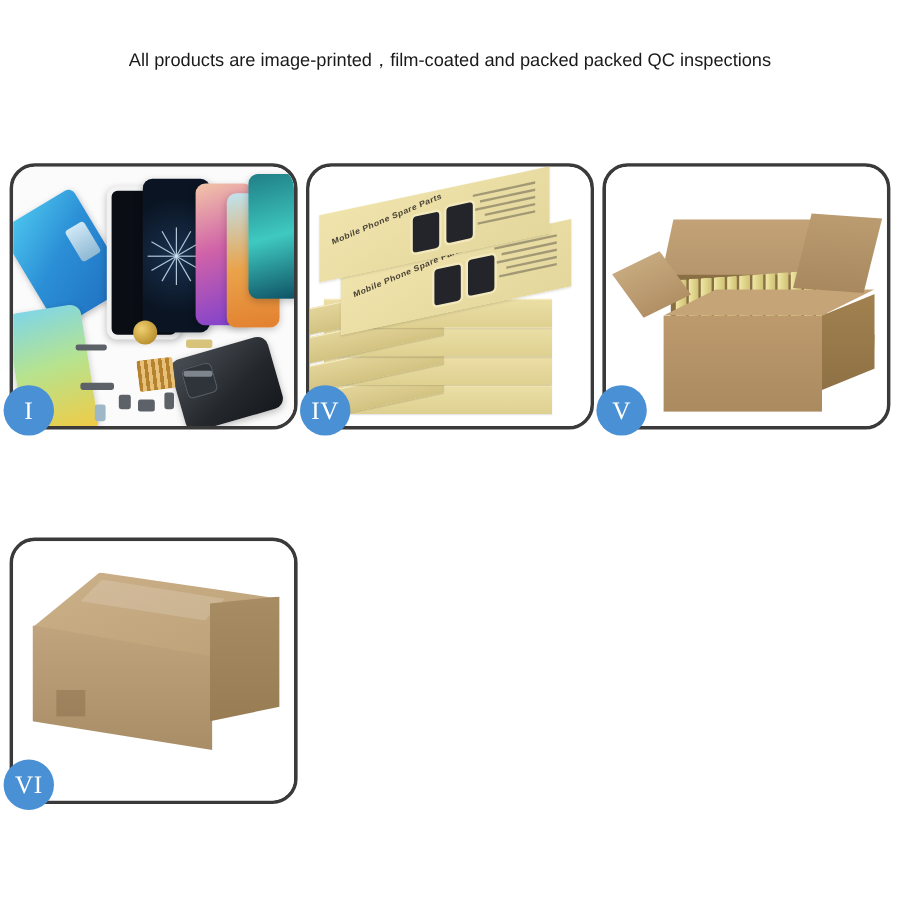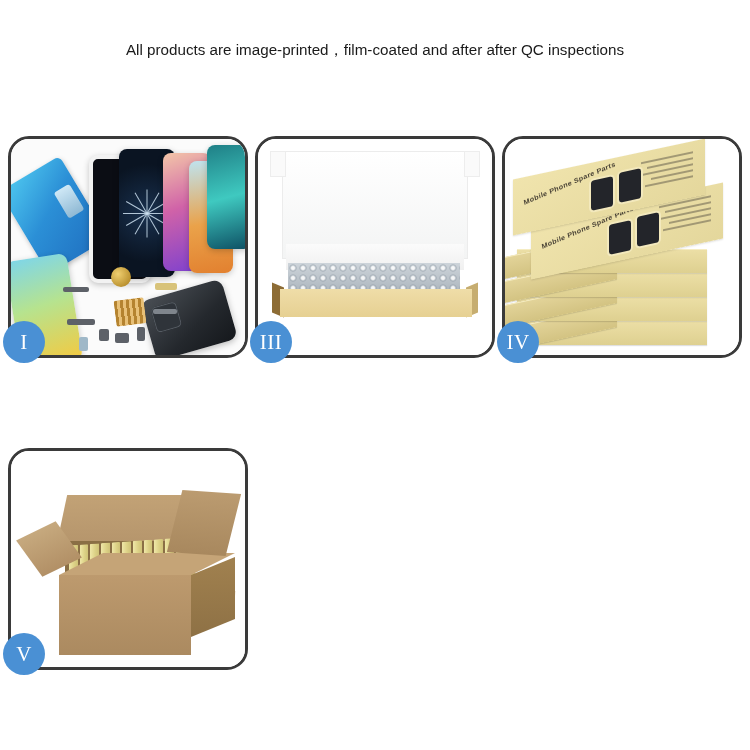--- a/index.html
+++ b/index.html
@@ -309,21 +309,21 @@
     position:absolute;left:40px;top:104px;width:26px;height:20px;
     background:rgba(120,95,60,.28);
   }
 </style>
 </head>
 <body>
 
 <div class="page">
 
   <div class="header">
-    <div class="subtitle">All products are image-printed，film-coated and after after QC inspections</div>
+    <div class="subtitle">All products are image-printed，film-coated and packed packed QC inspections</div>
   </div>
 
   <div class="grid">
 
     <div class="panel">
       <div class="panel-inner p1">
         <div class="scr a"></div>
         <div class="scr b"></div>
         <div class="scr c">
           <div class="crack">
@@ -356,31 +356,20 @@
           <div class="part" style="left:52px;top:54px;width:14px;height:10px"></div>
           <div class="part" style="left:74px;top:48px;width:8px;height:14px"></div>
           <div class="part" style="left:90px;top:30px;width:24px;height:5px;background:#7f858c"></div>
           <div class="part" style="left:16px;top:58px;width:9px;height:14px;background:#9fb8c8"></div>
         </div>
       </div>
       <div class="badge">I</div>
     </div>
 
 
-    <div class="panel">
-      <div class="panel-inner p3">
-        <div class="lid"></div>
-        <div class="boxfoam"></div>
-        <div class="boxbubble"></div>
-        <div class="boxleft"></div>
-        <div class="boxright"></div>
-        <div class="boxfront"></div>
-      </div>
-      <div class="badge">III</div>
-    </div>
 
     <div class="panel">
       <div class="panel-inner p4">
         <div class="stack">
           <div class="kbox" style="top:164px;left:8px;"></div>
           <div class="kbox side" style="top:160px;"></div>
           <div class="kbox" style="top:140px;left:8px;"></div>
           <div class="kbox side" style="top:136px;"></div>
           <div class="kbox" style="top:116px;left:8px;"></div>
           <div class="kbox side" style="top:112px;"></div>
@@ -436,15 +425,30 @@
           <div class="flapright"></div>
           <div class="flapleft"></div>
           <div class="flapfront"></div>
           <div class="c-front"></div>
           <div class="c-rightside"></div>
         </div>
       </div>
       <div class="badge">V</div>
     </div>
 
+    <div class="panel">
+      <div class="panel-inner p6">
+        <div class="sealed">
+          <div class="s-top">
+            <div class="s-seam"></div>
+          </div>
+          <div class="s-left">
+            <div class="s-tape"></div>
+            <div class="s-tape2"></div>
+          </div>
+          <div class="s-right"></div>
+        </div>
+      </div>
+      <div class="badge">VI</div>
+    </div>
 
   </div>
 </div>
 
 </body></html>

